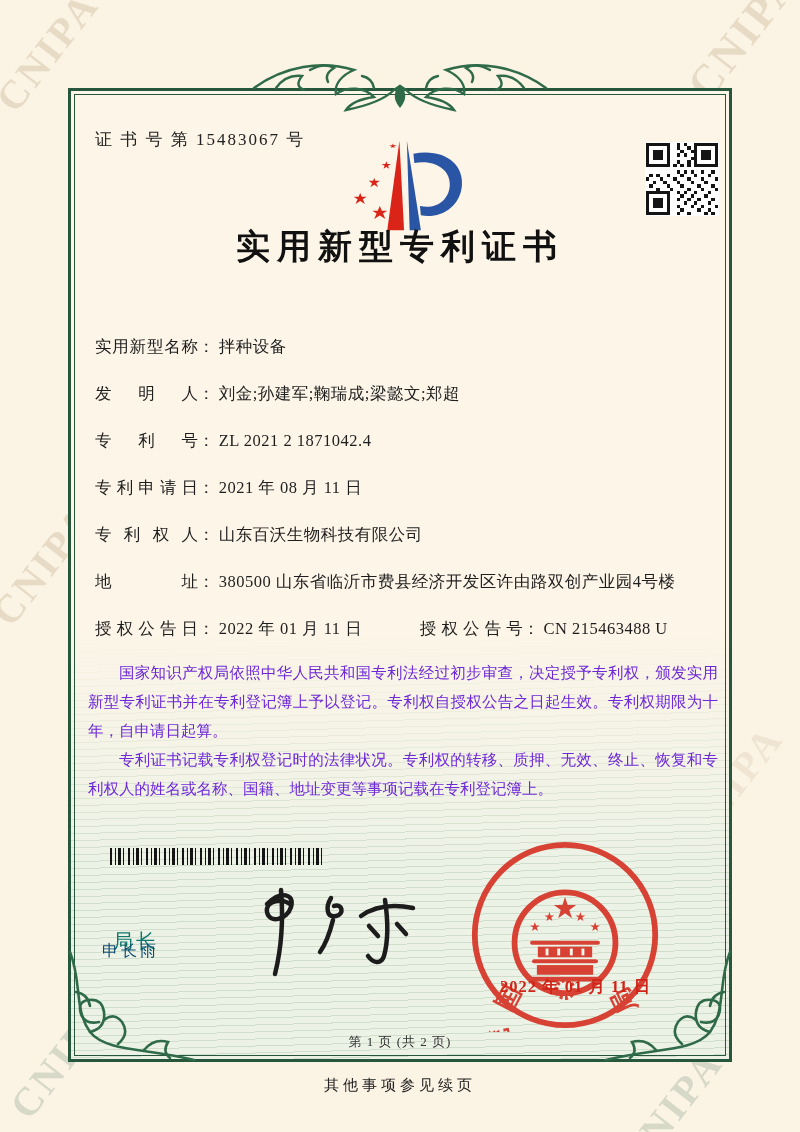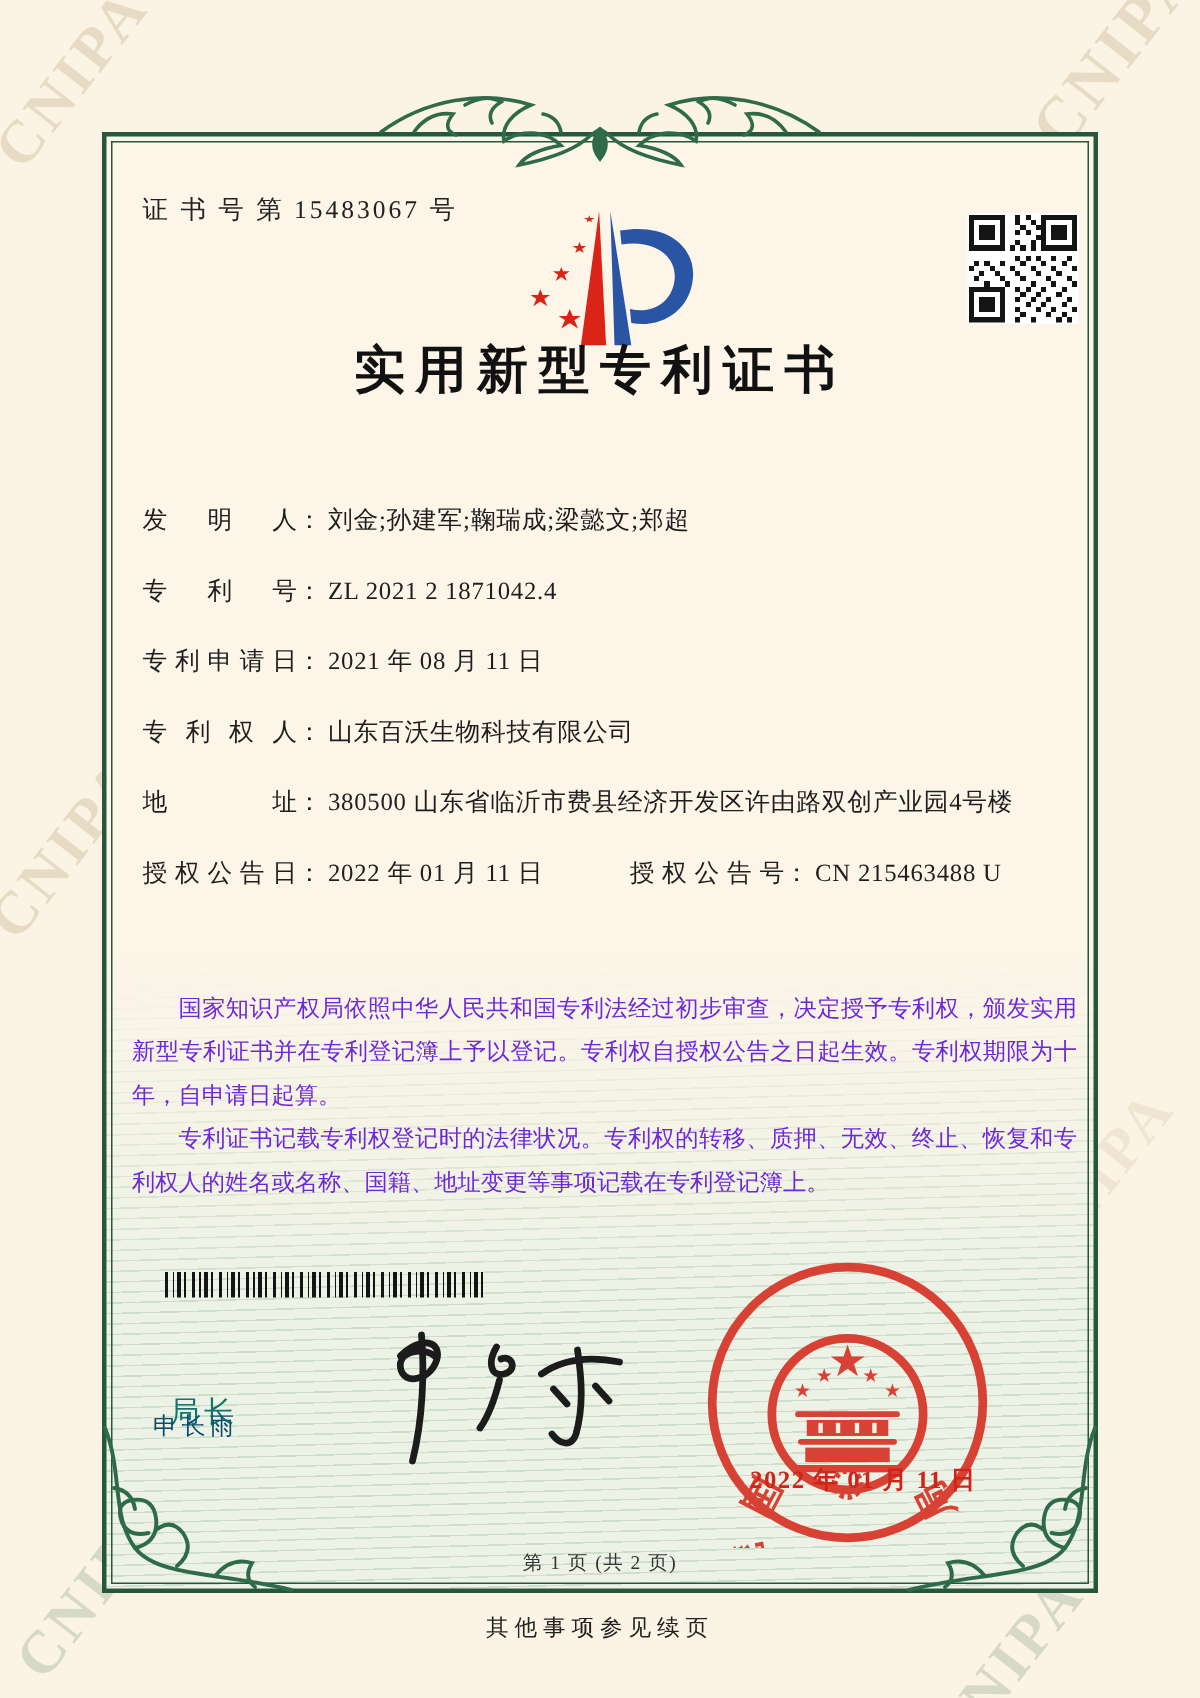--- a/index.html
+++ b/index.html
@@ -244,20 +244,24 @@
       <polygon points="38,58 42,48 46,58 36,51 48,51"></polygon>
       <polygon points="52,38 55,30 58,38 50,33 60,33"></polygon>
       <polygon points="60,16 62,11 64,16 58,13 66,13"></polygon>
     </g>
   </svg>
 
   <div class="title">实用新型专利证书</div>
 
   <div class="fields">
     <div class="field-row">
+      <span class="flabel">实用新型名称</span><span class="fcolon">：</span>
+      <span class="fvalue">拌种设备</span>
+    </div>
+    <div class="field-row">
       <span class="flabel">发明人</span><span class="fcolon">：</span>
       <span class="fvalue">刘金;孙建军;鞠瑞成;梁懿文;郑超</span>
     </div>
     <div class="field-row">
       <span class="flabel">专利号</span><span class="fcolon">：</span>
       <span class="fvalue">ZL 2021 2 1871042.4</span>
     </div>
     <div class="field-row">
       <span class="flabel">专利申请日</span><span class="fcolon">：</span>
       <span class="fvalue">2021 年 08 月 11 日</span>

